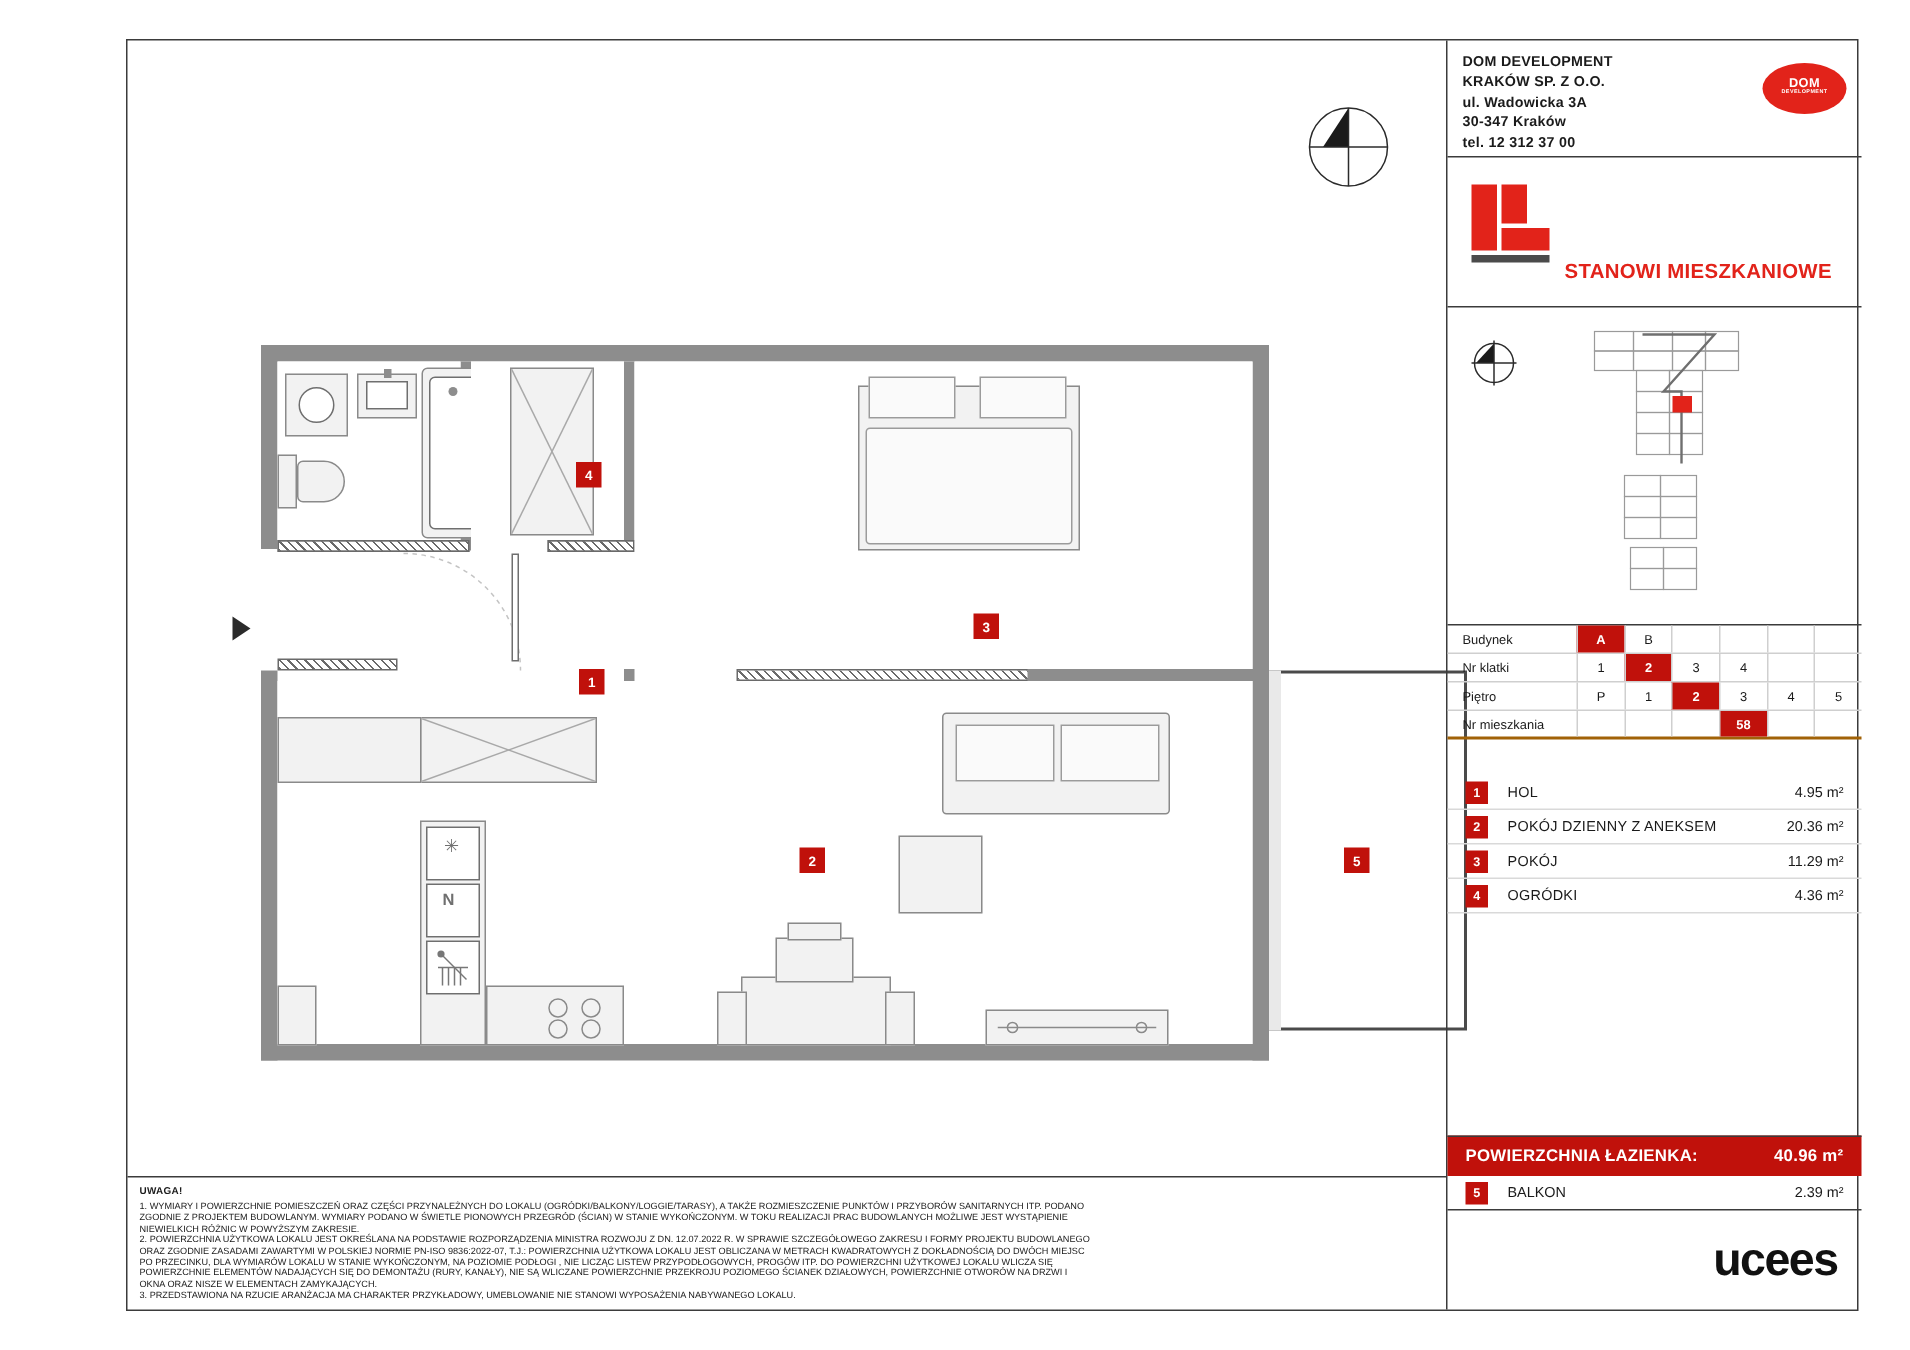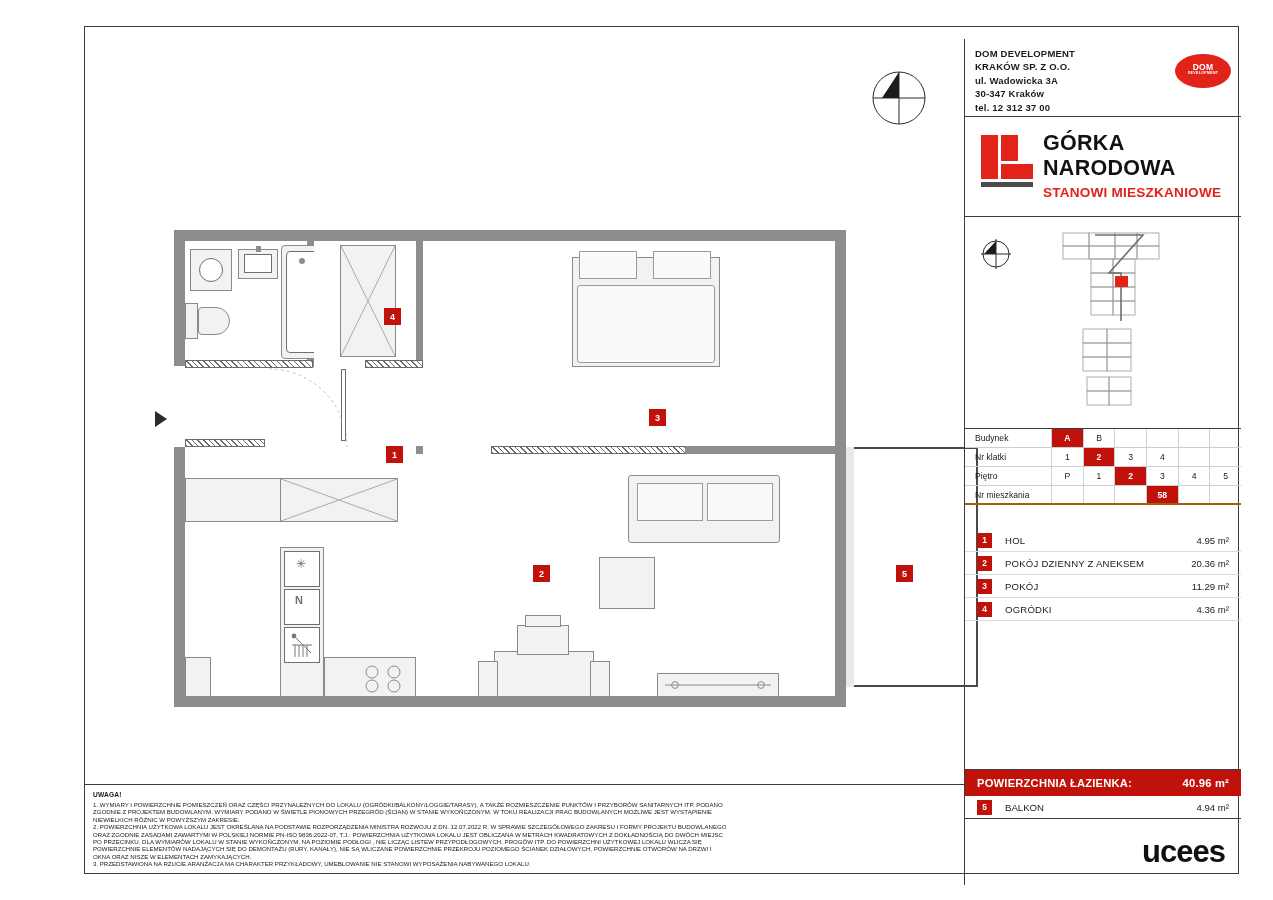--- a/index.html
+++ b/index.html
@@ -15,21 +15,21 @@
   .sheet { position:absolute; left:0; top:0; width:1273px; height:900px; }
 
   
   .frame {
     position:absolute; left:84px; top:26px; width:1155px; height:848px;
     border:1px solid #3b3b3b;
   }
 
   
   .rightcol {
-    position:absolute; left:879px; top:12px; width:276px; height:846px;
+    position:absolute; left:879px; top:0; width:276px; height:846px;
     border-left:1px solid #3b3b3b;
   }
   .company {
     position:absolute; left:0; top:0; width:276px; height:78px;
     border-bottom:1px solid #3b3b3b;
   }
   .company-text {
     position:absolute; left:10px; top:8px;
     font-size:9.5px; font-weight:bold; line-height:13.4px; letter-spacing:0.2px;
   }
@@ -378,24 +378,20 @@
           <div class="dev">DEVELOPMENT</div>
         </div>
       </div>
 
       <div class="brand">
         <div class="brand-mark">
           <div class="bar1"></div>
             <div class="bar2"></div>
             <div class="bar3"></div>
             <div class="base"></div>
-        </div>
-        <div class="brand-name">
-          <div>GÓRKA</div>
-          <div>NARODOWA</div>
         </div>
         <div class="brand-sub">STANOWI MIESZKANIOWE</div>
       </div>
 
       <div class="keyplan">
         <div class="compass2">
           <svg width="34" height="34" viewBox="0 0 34 34">
             <circle cx="17" cy="17" r="13" fill="none" stroke="#2b2b2b" stroke-width="1"></circle>
             <path d="M17 4 L17 17 L5 17 Z" fill="#1b1b1b"></path>
             <line x1="2" y1="17" x2="32" y2="17" stroke="#2b2b2b"></line>
@@ -512,20 +508,20 @@
       </div>
 
       <div class="total">
         <div class="lbl">POWIERZCHNIA ŁAZIENKA:</div>
         <div class="val">40.96 m²</div>
       </div>
 
       <div class="balcony">
         <div class="num">5</div>
         <div class="nm">BALKON</div>
-        <div class="ar">4.94 m²</div>
+        <div class="ar">2.39 m²</div>
       </div>
 
       <div class="ucees">ucees</div>
     </div>
 
   </div>
 </div>
 
 </body></html>

